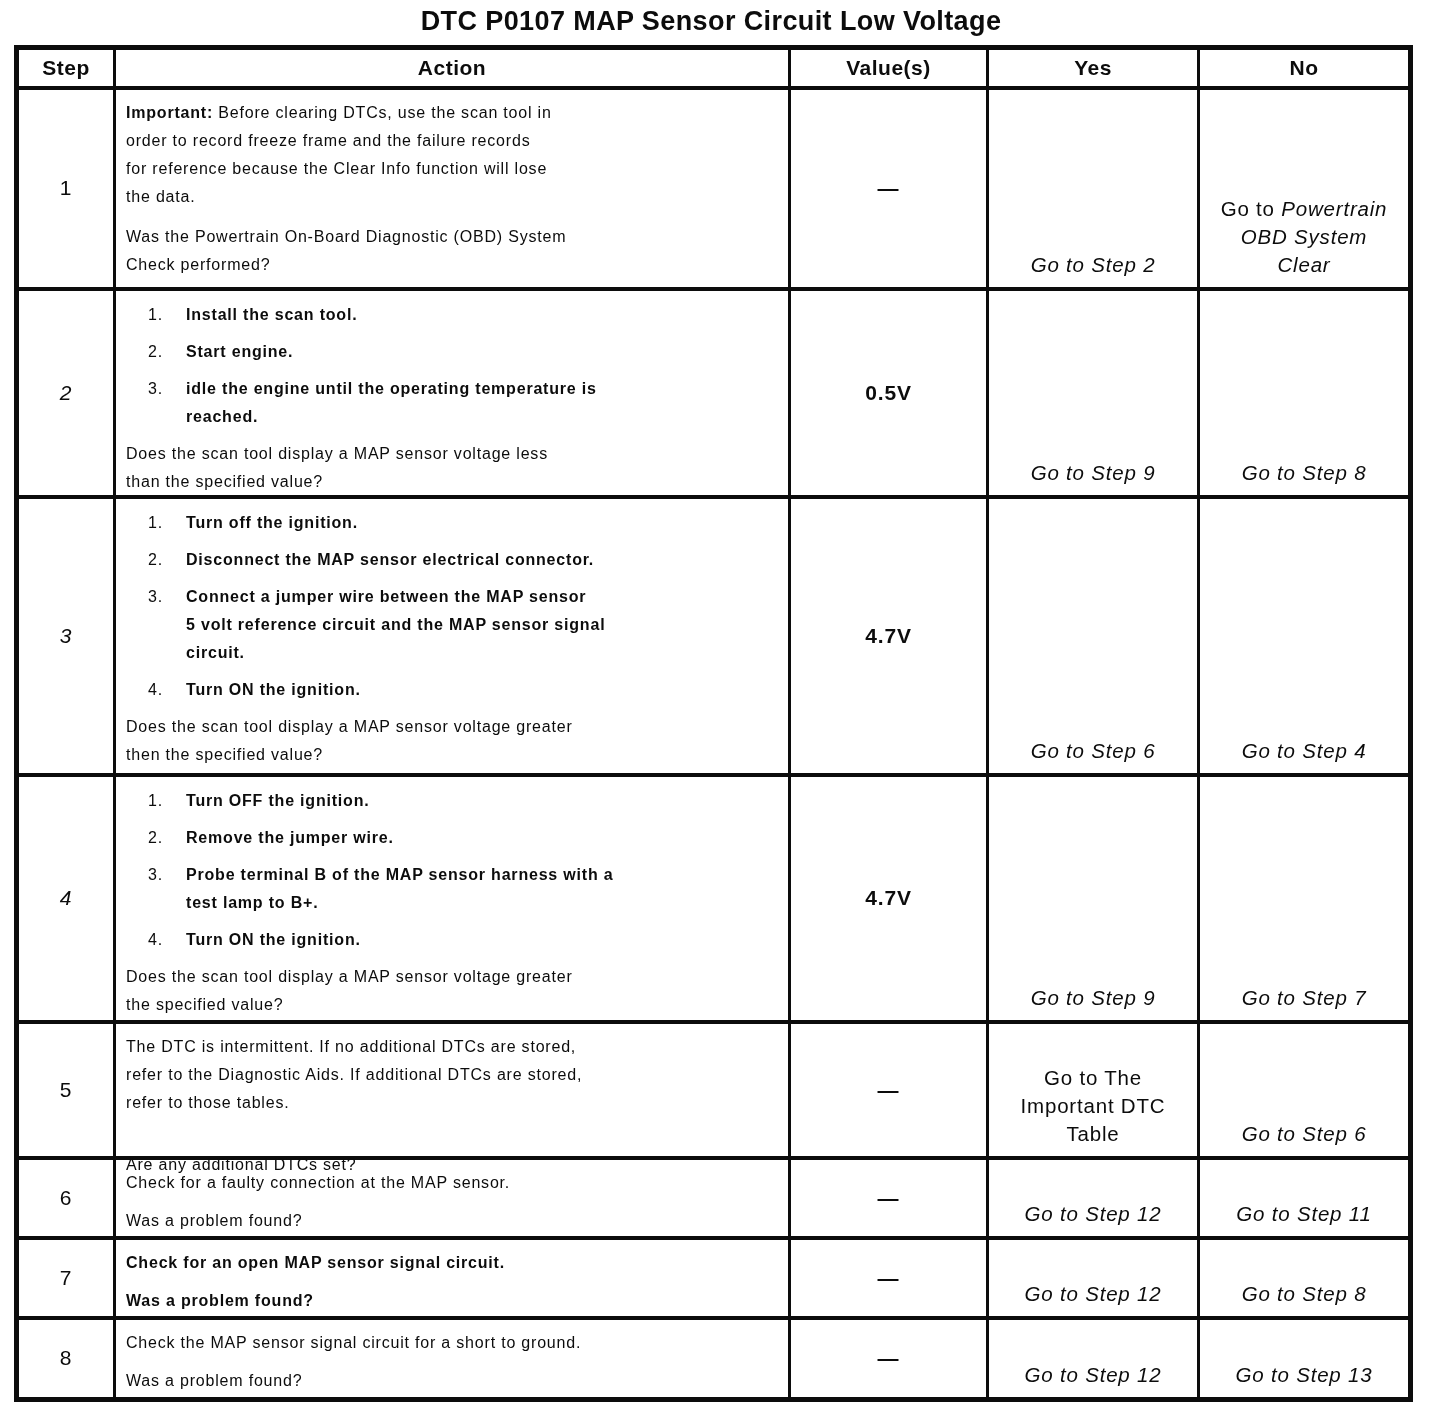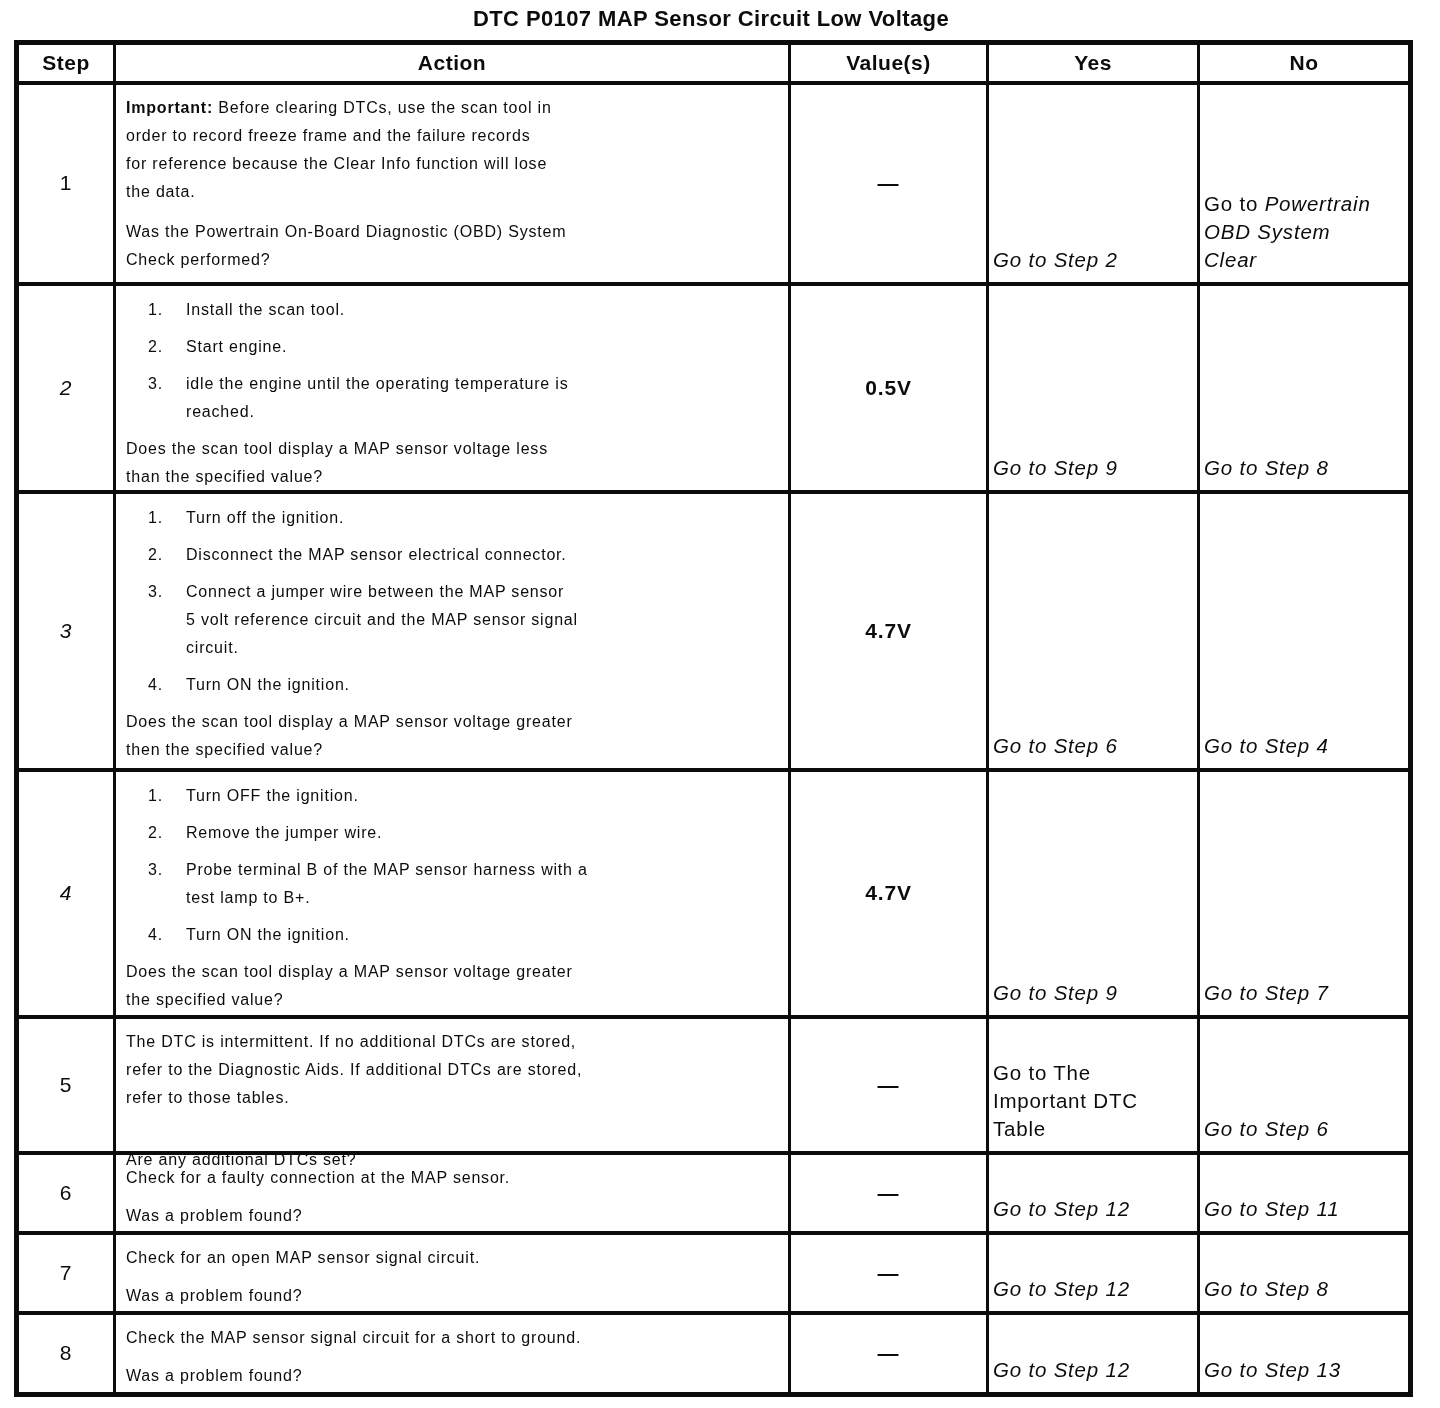--- a/index.html
+++ b/index.html
@@ -4,21 +4,21 @@
 <style>
   :root{ --ink:#0c0c0c; --paper:#ffffff; }
   html,body{ margin:0; padding:0; }
   body{
     width:1440px; height:1408px; overflow:hidden;
     background:var(--paper); color:var(--ink);
     font-family:"Liberation Sans", sans-serif;
   }
   .page-title{
     margin:6px 0 0 14px; width:1394px;
-    text-align:center; font-size:22px; font-weight:bold; letter-spacing:.4px;
+    text-align:center; font-size:27px; font-weight:bold; letter-spacing:.4px;
   }
   table.dtc{
     border-collapse:collapse; table-layout:fixed;
     margin:8px 0 0 14px; width:1394px;
     border:5px solid var(--ink);
     padding-left:20px;
   }
   col.c-step{width:98px;} col.c-action{width:675px;} col.c-value{width:198px;}
   col.c-yes{width:211px;} col.c-no{width:212px;}
   th,td{ border:3px solid var(--ink); border-top-width:4px; border-bottom-width:4px; }
@@ -31,23 +31,23 @@
   td.step{ text-align:center; vertical-align:middle; font-size:21px; }
   td.step.it{ font-style:italic; }
   td.action{ vertical-align:top; padding:8px 8px 6px 10px; }
   .awrap{ display:flex; flex-direction:column; }
   .ap{ margin:1px 0 10px 0; white-space:pre-line; line-height:28px; }
   .ap .b{ font-weight:bold; }
   .ap.q{ margin:auto 0 2px 0; }
   .list{ margin:2px 0 0 0; }
   .li{ display:flex; margin:0 0 9px 22px; line-height:28px; }
   .num{ flex:0 0 28px; }
-  .itxt{ flex:1; margin-left:10px; white-space:pre-line; }
+  .itxt{ flex:1; margin-left:10px; white-space:pre-line;font-weight:bold; }
   td.value{ text-align:center; vertical-align:middle; font-weight:bold; font-size:21px; }
-  td.route{ vertical-align:bottom; padding:0 4px 8px 4px; line-height:28px; font-size:20.5px; }
+  td.route{ text-align:center; vertical-align:bottom; padding:0 4px 8px 4px; line-height:28px; font-size:20.5px; }
   td.route em{ font-style:italic; }
 </style>
 </head>
 <body>
 
 <div class="page-title">DTC P0107 MAP Sensor Circuit Low Voltage</div>
 
 <table class="dtc">
   <colgroup>
     <col class="c-step">
@@ -194,21 +194,21 @@
             <p class="ap q">Was a problem found?</p>
           </div>
         </td>
         <td class="value">—</td>
         <td class="route"><em>Go to Step 12</em></td>
         <td class="route"><em>Go to Step 11</em></td>
       </tr>
       <tr style="height: 76px;">
         <td class="step">7</td>
         <td class="action">
-          <div class="awrap" style="height: 62px;">
+          <div class="awrap" style="height: 62px; font-weight: bold;">
             <p class="ap"><span>Check for an open MAP sensor signal circuit.</span></p>
             <p class="ap q">Was a problem found?</p>
           </div>
         </td>
         <td class="value">—</td>
         <td class="route"><em>Go to Step 12</em></td>
         <td class="route"><em>Go to Step 8</em></td>
       </tr>
       <tr style="height: 77px;">
         <td class="step">8</td>

